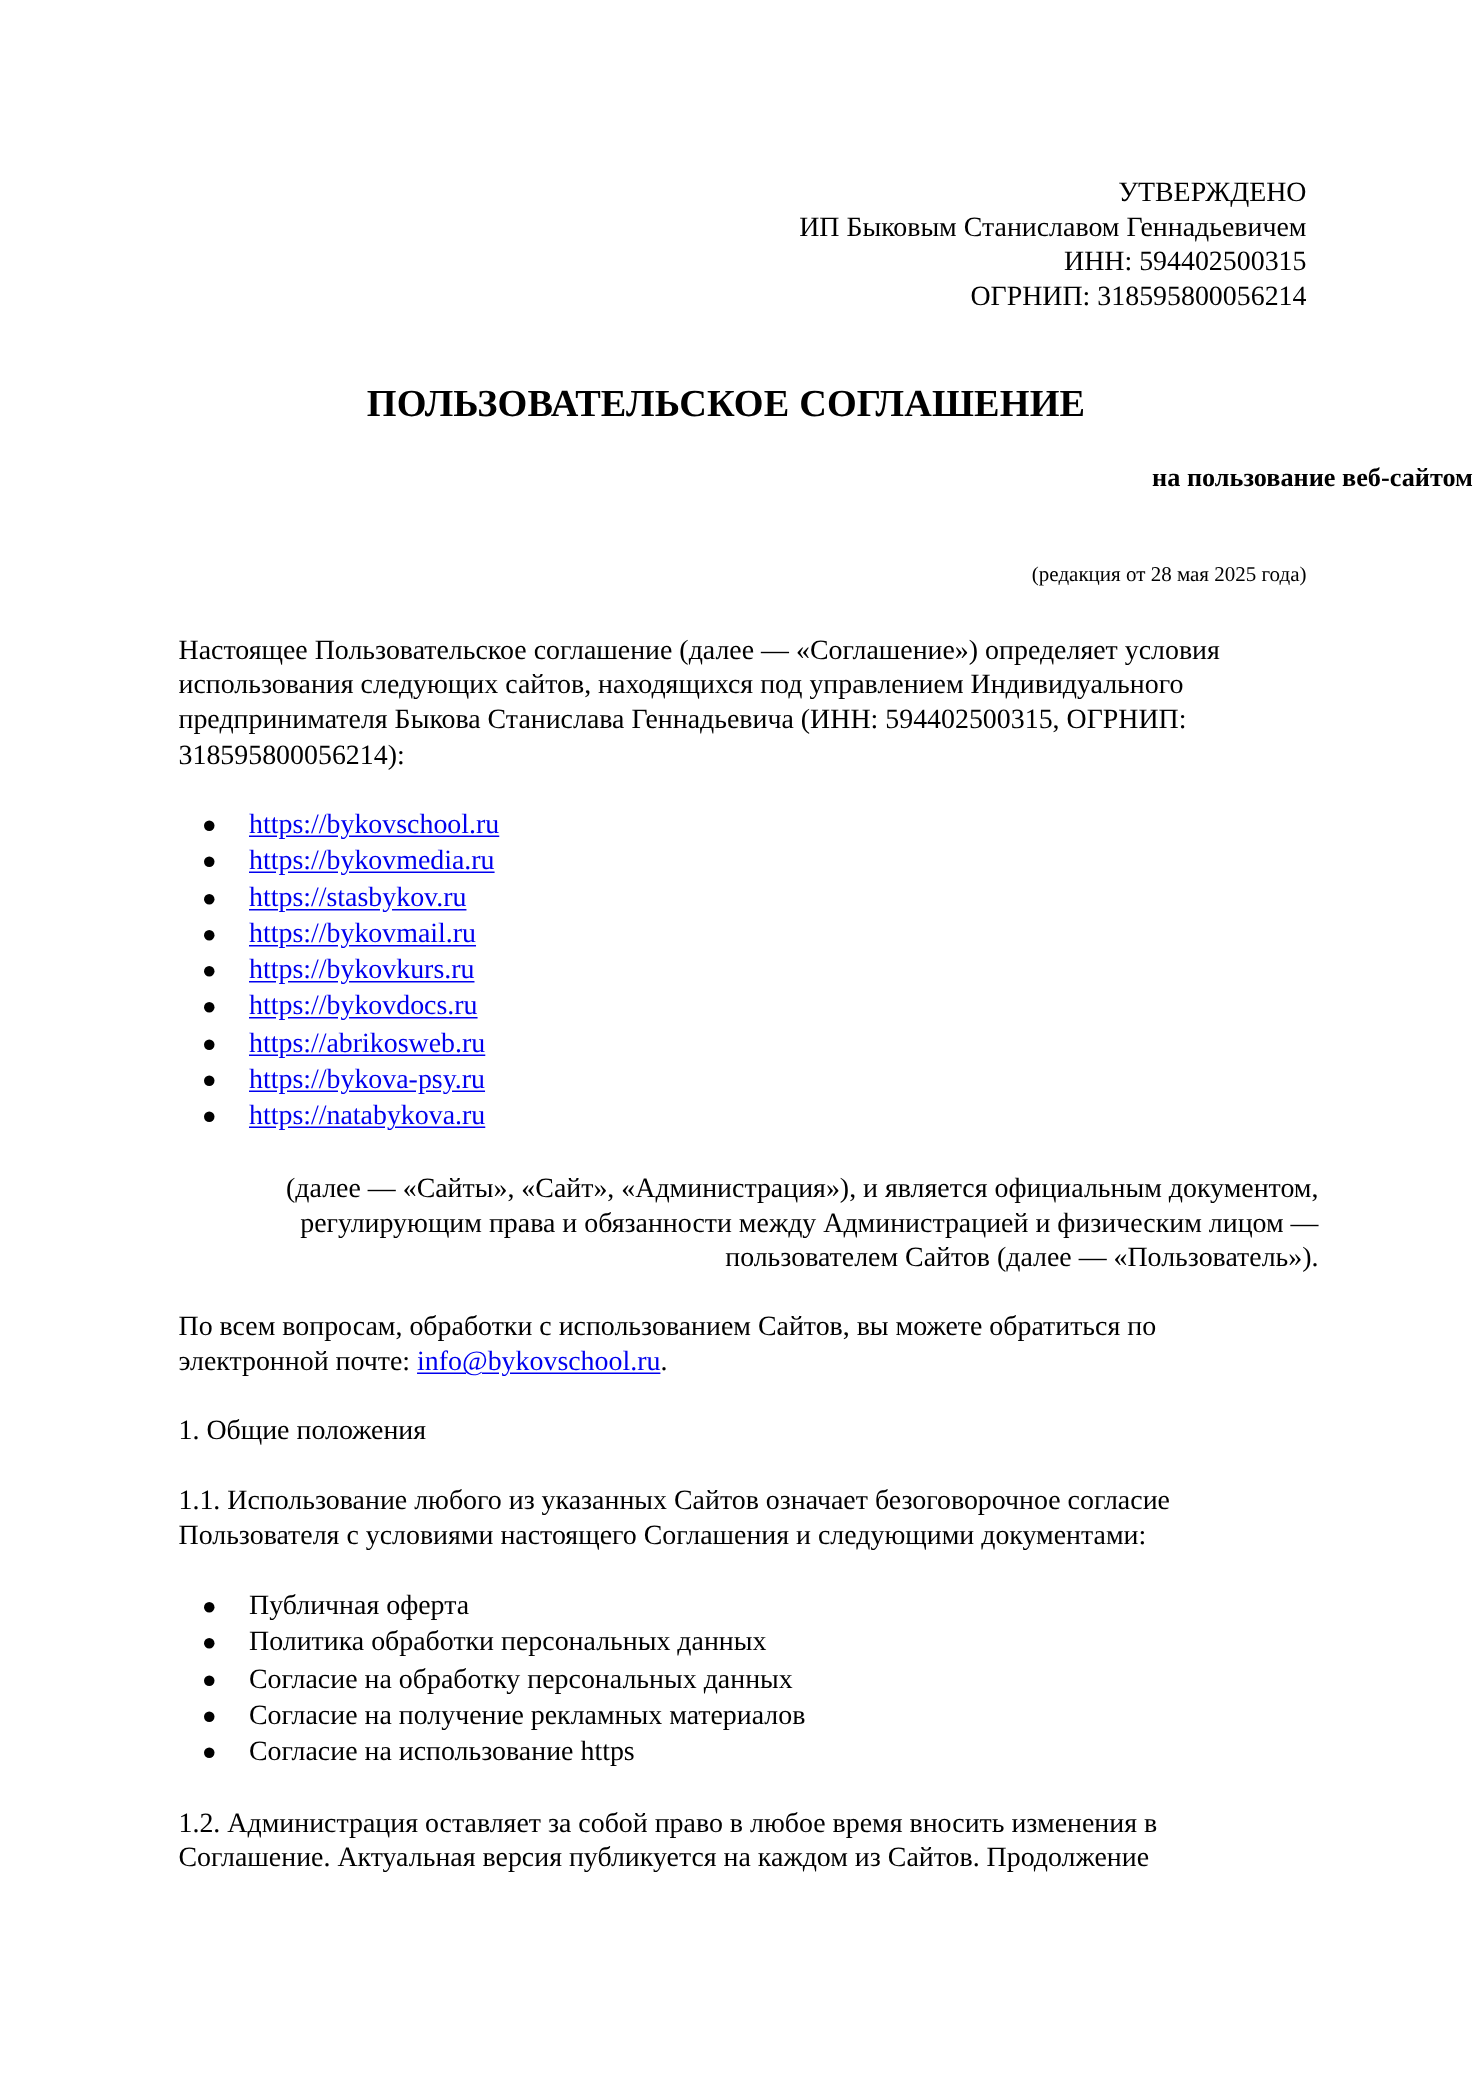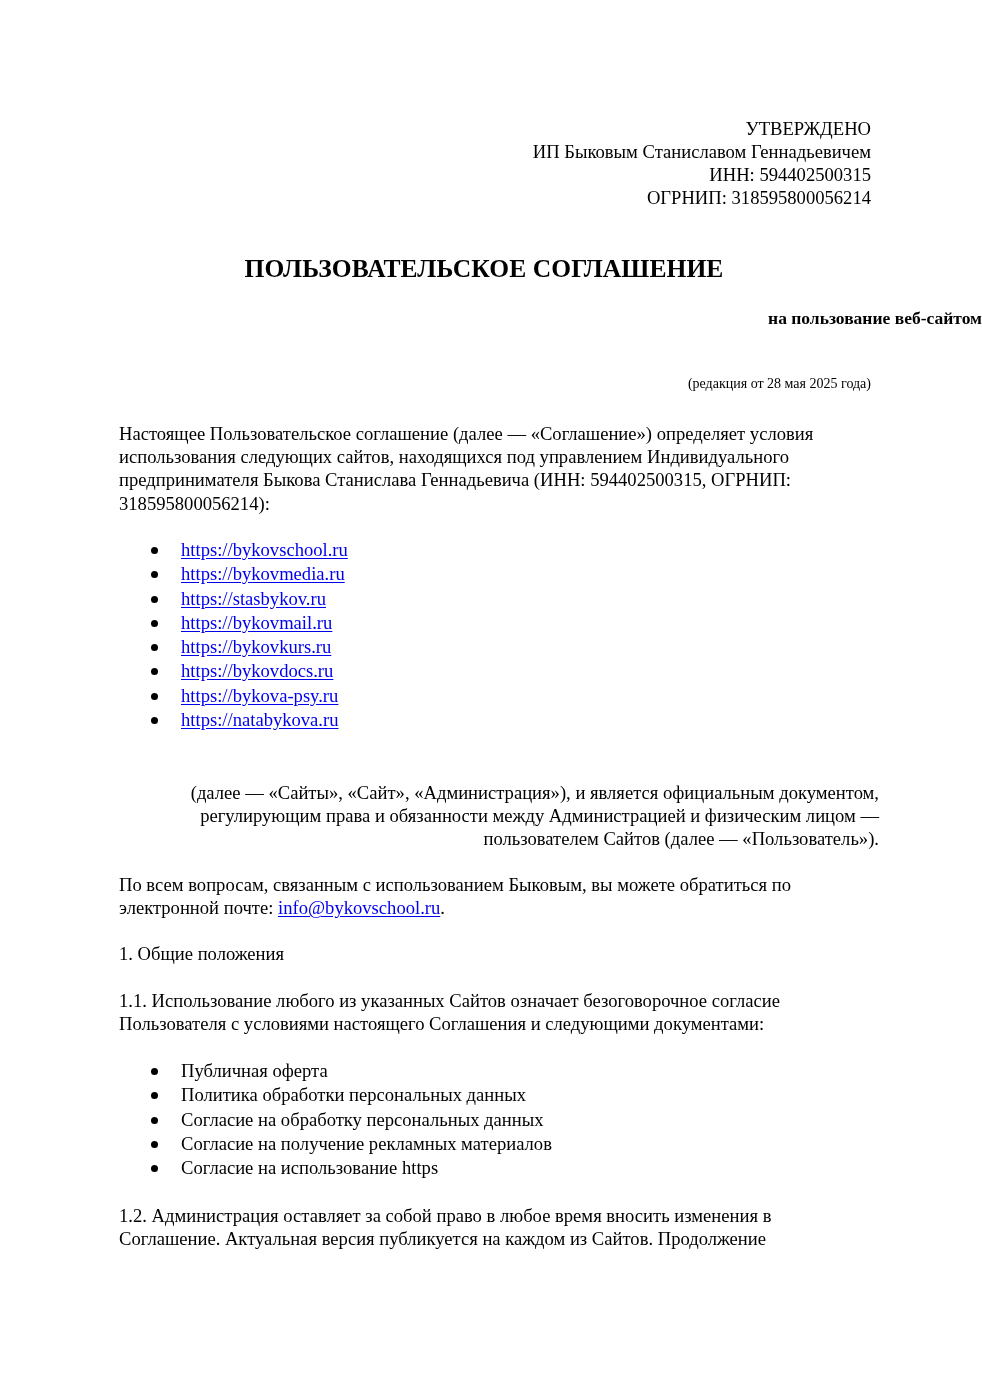--- a/index.html
+++ b/index.html
@@ -7,21 +7,21 @@
       width: 982px; height: 1388px; position: relative; overflow: hidden;
       font-family: "Liberation Serif", serif; color: #000; font-size: 18.6px;
     }
     .approval { position: absolute; right: 111px; top: 117px; text-align: right; line-height: 23px; font-size: 18.6px; }
     .approval div { white-space: nowrap; }
     .title { position: absolute; left: 0; width: 968px; top: 254px; text-align: center; font-weight: bold; font-size: 25.5px; letter-spacing: 0.1px; }
     .subtitle { position: absolute; left: 0; width: 982px; top: 308px; text-align: right; font-weight: bold; font-size: 17.5px; }
     .revision { position: absolute; right: 111px; top: 376px; font-size: 14px; white-space: nowrap; }
     .para { position: absolute; left: 119px; width: 760px; line-height: 23.2px; }
     .para .ln { white-space: nowrap; display: block; }
-    .list { position: absolute; left: 121px; margin: 0; padding: 0; list-style: none; }
+    .list { position: absolute; left: 106px; margin: 0; padding: 0; list-style: none; }
     .list li { position: relative; padding-left: 60px; height: 24.3px; line-height: 24.3px; white-space: nowrap; }
     .list li .bullet { position: absolute; left: 30px; top: 9px; width: 7px; height: 7px; border-radius: 50%; background: #000; }
     a.link { color: #0000ee; text-decoration: underline; text-underline-offset: 2px; }
   </style>
 </head>
 <body>
 
 <div class="approval">
   <div>УТВЕРЖДЕНО</div>
   <div>ИП Быковым Станиславом Геннадьевичем</div>
@@ -40,32 +40,33 @@
   <span class="ln">318595800056214):</span>
 </div>
 
 <ul class="list" style="top:538px;">
   <li><span class="bullet"></span><a class="link" href="#">https://bykovschool.ru</a></li>
   <li><span class="bullet"></span><a class="link" href="#">https://bykovmedia.ru</a></li>
   <li><span class="bullet"></span><a class="link" href="#">https://stasbykov.ru</a></li>
   <li><span class="bullet"></span><a class="link" href="#">https://bykovmail.ru</a></li>
   <li><span class="bullet"></span><a class="link" href="#">https://bykovkurs.ru</a></li>
   <li><span class="bullet"></span><a class="link" href="#">https://bykovdocs.ru</a></li>
+  <li><span class="bullet"></span><a class="link" href="#">https://abrikosweb.ru</a></li>
   <li><span class="bullet"></span><a class="link" href="#">https://bykova-psy.ru</a></li>
   <li><span class="bullet"></span><a class="link" href="#">https://natabykova.ru</a></li>
 </ul>
 
 <div class="para" style="top:781px;text-align:right;">
   <span class="ln">(далее — «Сайты», «Сайт», «Администрация»), и является официальным документом,</span>
   <span class="ln">регулирующим права и обязанности между Администрацией и физическим лицом —</span>
   <span class="ln">пользователем Сайтов (далее — «Пользователь»).</span>
 </div>
 
 <div class="para" style="top:873px;">
-  <span class="ln">По всем вопросам, связанным с использованием Быковым, вы можете обратиться по</span>
+  <span class="ln">По всем вопросам, обработки с использованием Сайтов, вы можете обратиться по</span>
   <span class="ln"><span>электронной почте: </span><a class="link" href="#">info@bykovschool.ru</a><span>.</span></span>
 </div>
 
 <div class="para" style="top:942px;">
   <span class="ln">1. Общие положения</span>
 </div>
 
 <div class="para" style="top:989px;">
   <span class="ln">1.1. Использование любого из указанных Сайтов означает безоговорочное согласие</span>
   <span class="ln">Пользователя с условиями настоящего Соглашения и следующими документами:</span>

